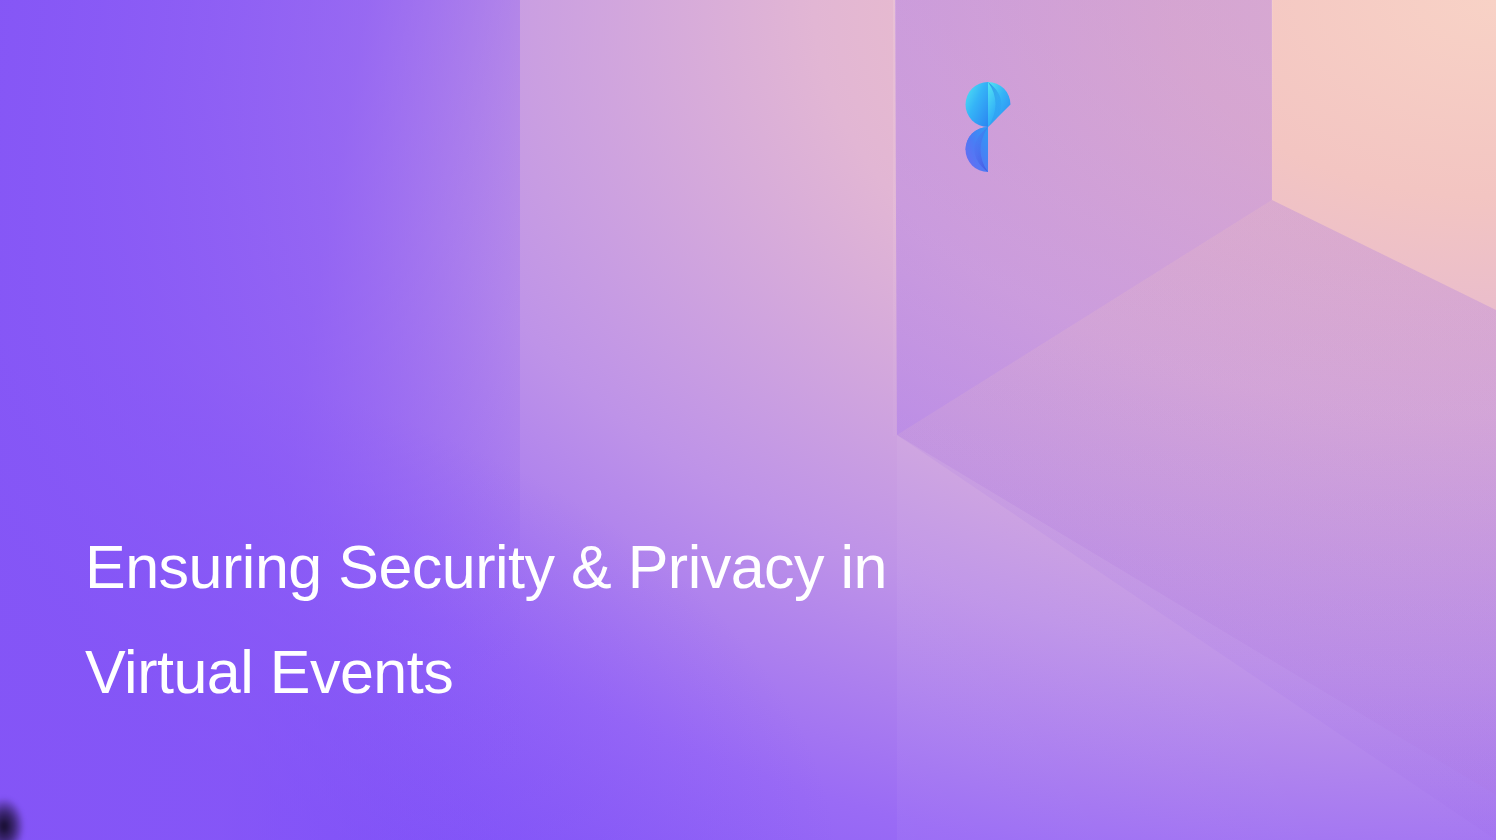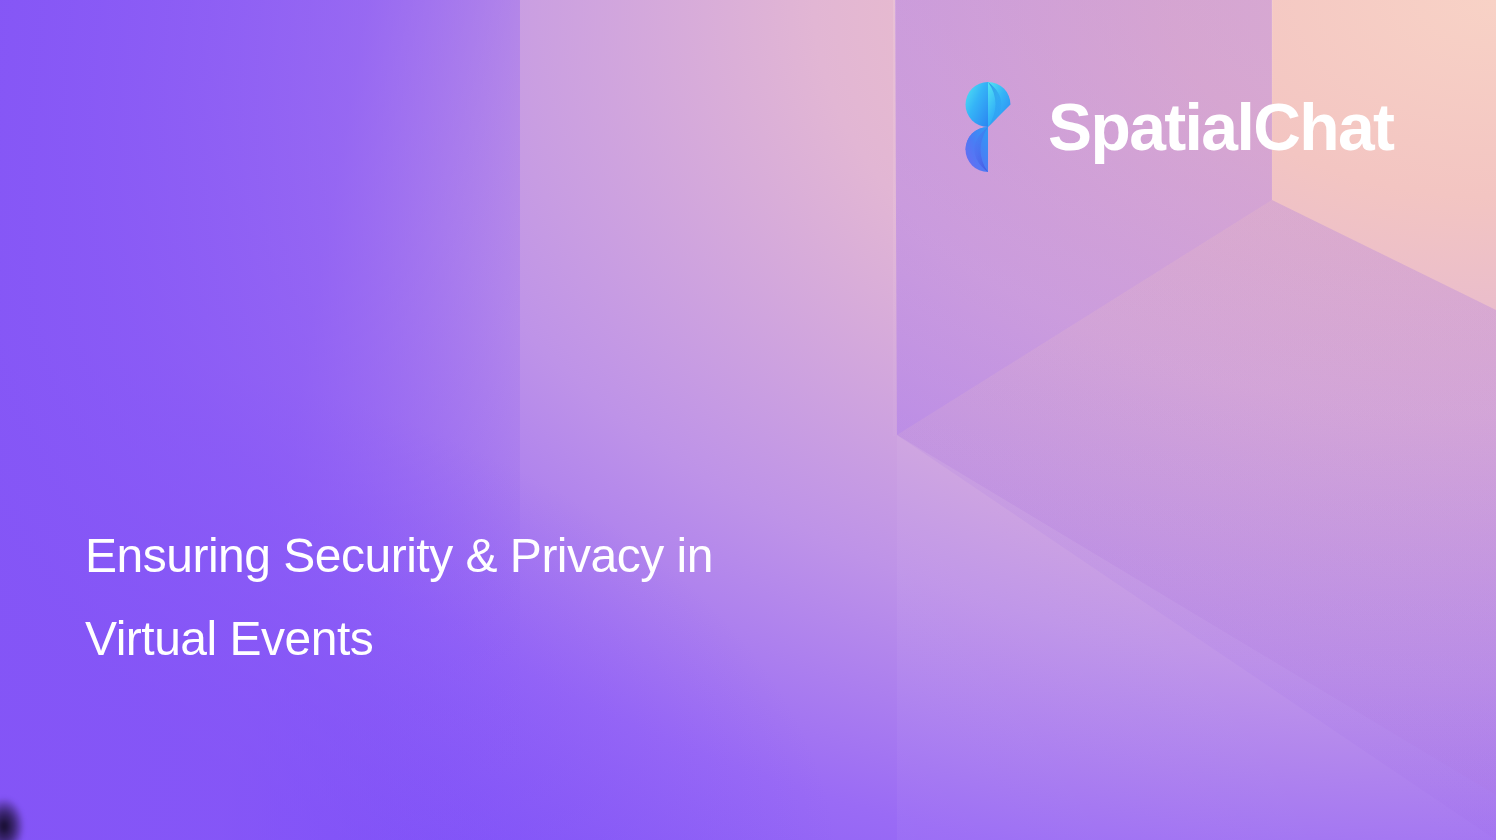--- a/index.html
+++ b/index.html
@@ -91,21 +91,21 @@
     white-space:nowrap;
     font-family:"Liberation Sans", sans-serif;
   }
 
   
   .title-block {
     position:absolute; left:85px; top:515px; width:1320px;
   }
   .slide-title {
     color:#ffffff;
-    font-size:48px;
+    font-size:61px;
     font-weight:400;
     line-height:1.72;
     letter-spacing:-0.5px;
     font-family:"Liberation Sans", sans-serif;
     white-space:pre-line;
   }
 </style>
 </head>
 <body>
 
@@ -156,21 +156,20 @@
       <path d="M26 45 L26 90 A22.5 22.5 0 0 1 26 45 Z" fill="url(#gBot)"></path>
       <path d="M26 45 A22.5 22.5 0 0 0 3.5 67.5 L26 90 Z" fill="url(#gBot)"></path>
 
       <path d="M26 45 L26 0 A22.5 22.5 0 0 1 48.5 22.5 Z" fill="url(#gTop)"></path>
       <path d="M26 0 A22.5 22.5 0 0 0 26 45 Z" fill="url(#gTop)"></path>
 
       <path d="M26 0 C 44 13, 44 32, 26 45 C 8 58, 8 77, 26 90 C 8 77, 8 58, 26 45 C 44 32, 44 13, 26 0 Z" fill="url(#gSpine)"></path>
       <path d="M26 0 C 44 13, 44 32, 26 45 C 36 30, 36 14, 26 0 Z" fill="url(#gShadeTop)"></path>
       <path d="M26 90 C 8 77, 8 58, 26 45 C 16 60, 16 76, 26 90 Z" fill="url(#gShadeBot)"></path>
     </svg>
-    <span class="logo-wordmark">SpatialChat</span>
   </div>
 
   <div class="title-block">
     <h1 class="slide-title">Ensuring Security &amp; Privacy in
 Virtual Events</h1>
   </div>
 
 </div>
 
 </body></html>

